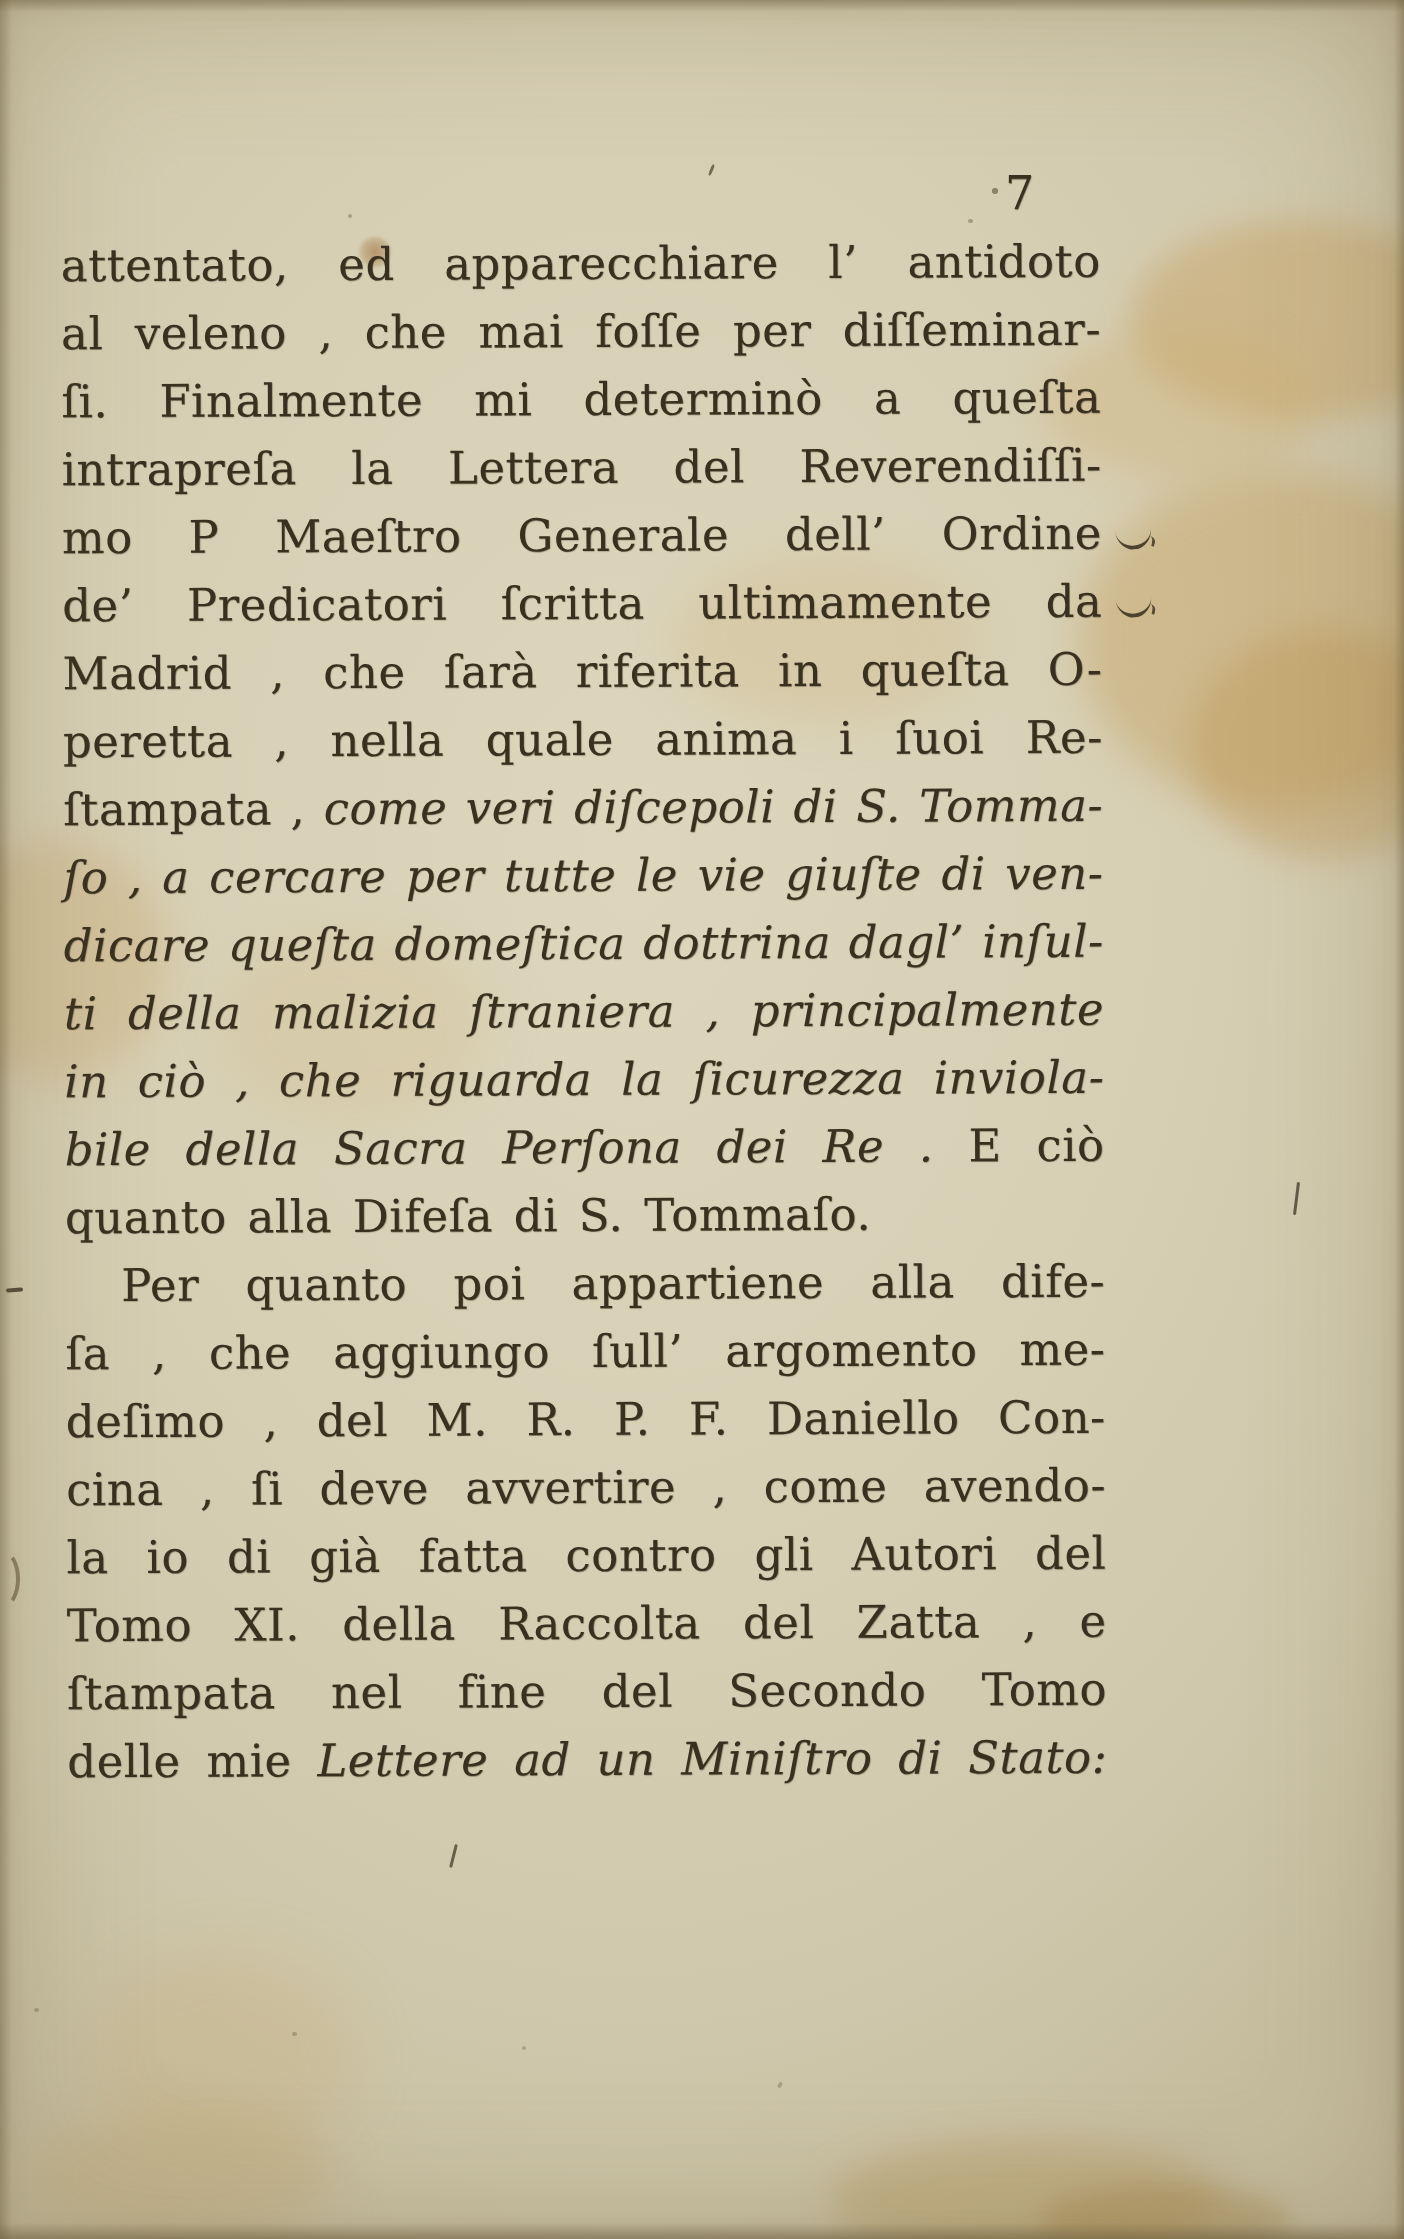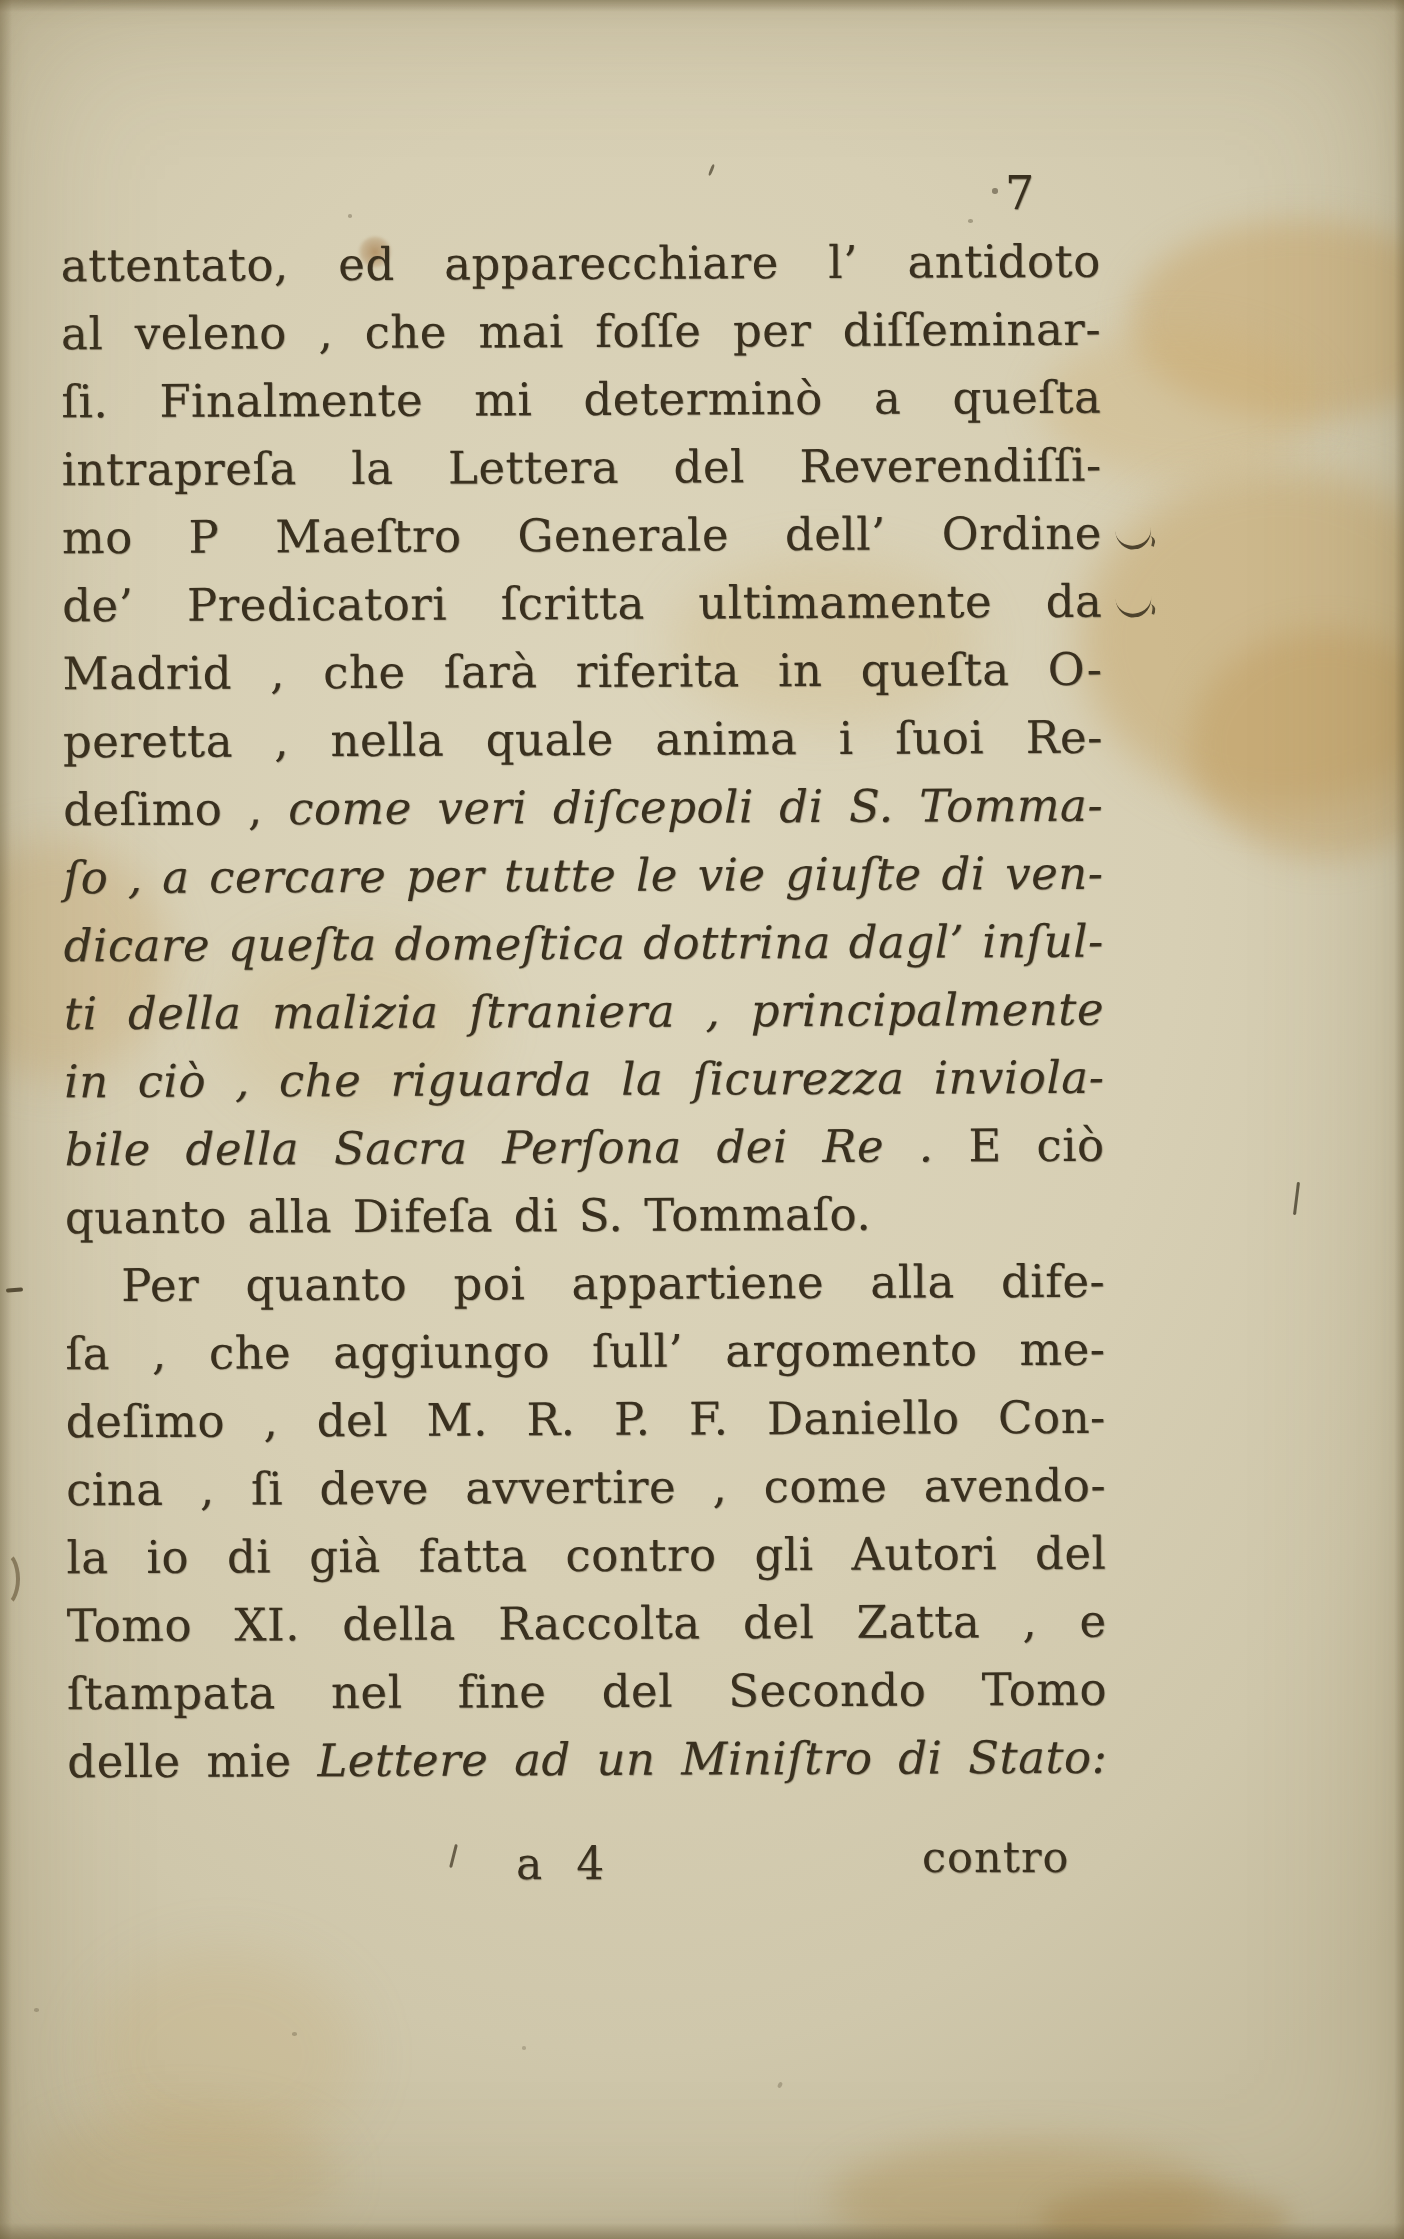--- a/index.html
+++ b/index.html
@@ -108,40 +108,36 @@
 
   <div id="text-block">
       <div class="line"><span>attentato, ed apparecchiare l’ antidoto</span></div>
       <div class="line"><span>al veleno , che mai foſſe per diſſeminar-</span></div>
       <div class="line"><span>ſi. Finalmente mi determinò a queſta</span></div>
       <div class="line"><span>intrapreſa la Lettera del Reverendiſſi-</span></div>
       <div class="line"><span>mo P Maeſtro Generale dell’ Ordine</span><span class="swash"></span></div>
       <div class="line"><span>de’ Predicatori ſcritta ultimamente da</span><span class="swash"></span></div>
       <div class="line"><span>Madrid , che ſarà riferita in queſta O-</span></div>
       <div class="line"><span>peretta , nella quale anima i ſuoi Re-</span></div>
-      <div class="line"><span>deſimo , </span><span class="it">come veri diſcepoli di S. Tomma-</span></div>
+      <div class="line"><span>ſtampata , </span><span class="it">come veri diſcepoli di S. Tomma-</span></div>
       <div class="line"><span class="it">ſo , a cercare per tutte le vie giuſte di ven-</span></div>
       <div class="line"><span class="it">dicare queſta domeſtica dottrina dagl’ inſul-</span></div>
       <div class="line"><span class="it">ti della malizia ſtraniera , principalmente</span></div>
       <div class="line"><span class="it">in ciò , che riguarda la ſicurezza inviola-</span></div>
       <div class="line"><span class="it">bile della Sacra Perſona dei Re . </span><span>E ciò</span></div>
       <div class="line no-just"><span>quanto alla Difeſa di S. Tommaſo.</span></div>
       <div class="line indent"><span>Per quanto poi appartiene alla dife-</span></div>
       <div class="line"><span>ſa , che aggiungo ſull’ argomento me-</span></div>
       <div class="line"><span>deſimo , del M. R. P. F. Daniello Con-</span></div>
       <div class="line"><span>cina , ſi deve avvertire , come avendo-</span></div>
       <div class="line"><span>la io di già fatta contro gli Autori del</span></div>
       <div class="line"><span>Tomo XI. della Raccolta del Zatta , e</span></div>
       <div class="line"><span>ſtampata nel fine del Secondo Tomo</span></div>
       <div class="line"><span>delle mie </span><span class="it">Lettere ad un Miniſtro di Stato:</span></div>
     </div>
 
-  <div id="sig-line">
-    <span id="sig-mark">a 4</span>
-    <span id="catchword">contro</span>
-  </div>
 
   <div class="edge edge-top"></div>
   <div class="edge edge-bottom"></div>
   <div class="edge edge-left"></div>
   <div class="edge edge-right"></div>
   <div id="vignette"></div>
 </div>
 
 </body></html>

